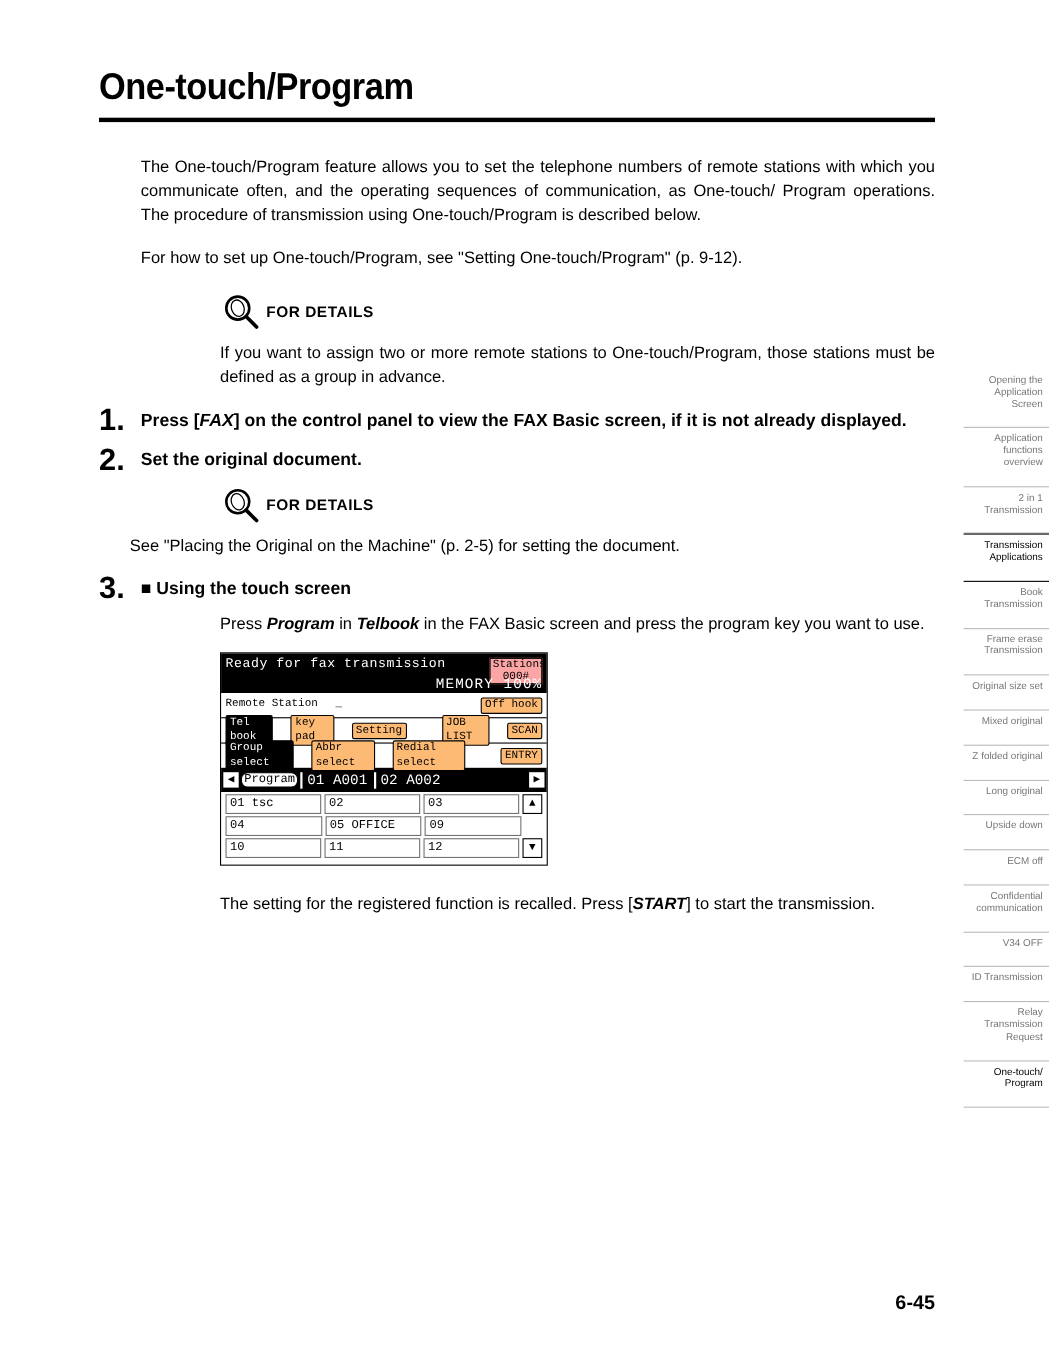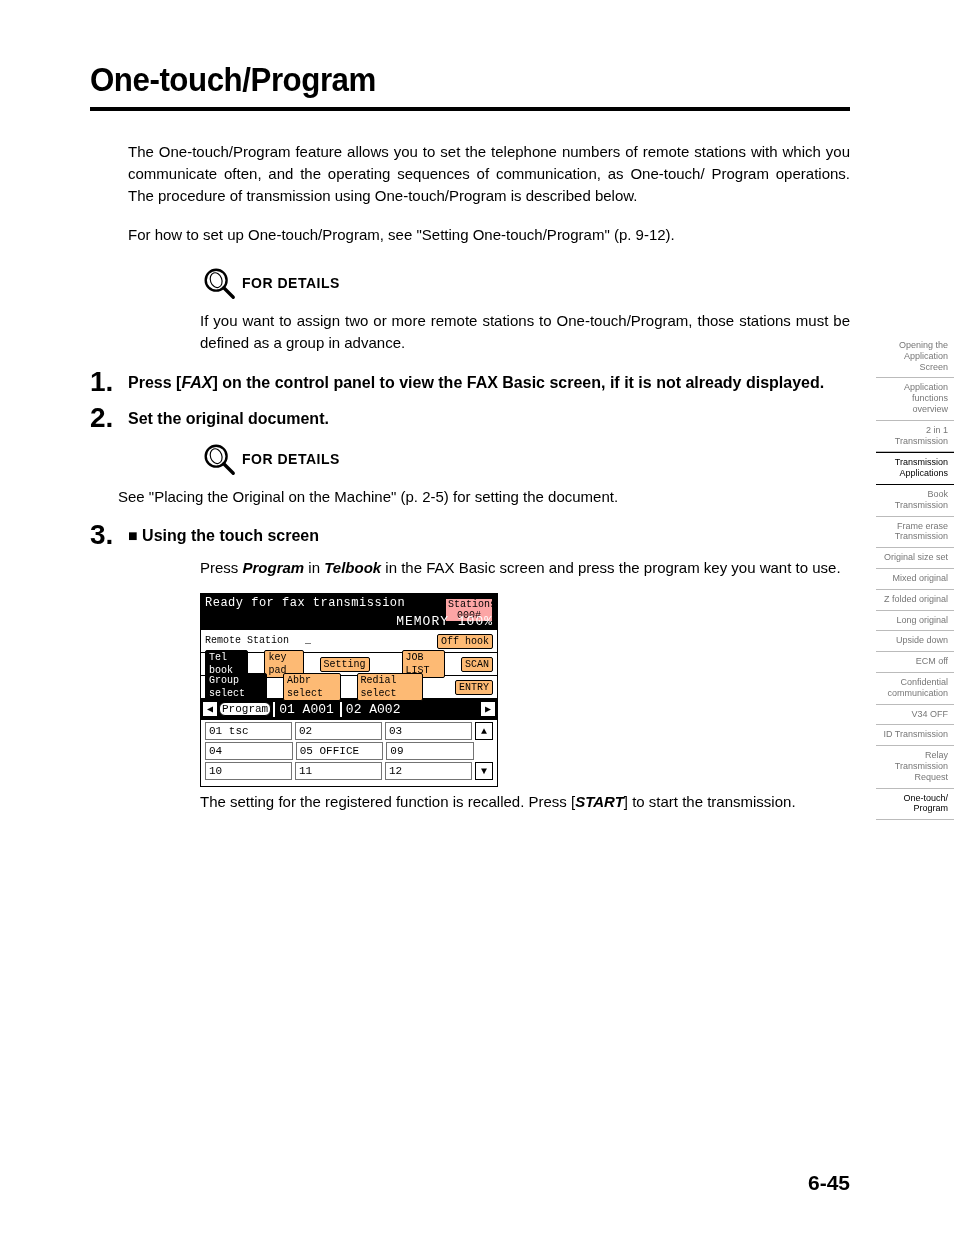--- a/index.html
+++ b/index.html
@@ -86,21 +86,21 @@
     font-size: 14px;
     font-weight: bold;
     letter-spacing: 0.5px;
   }
   .see-text {
     margin: 4px 104px 14px 118px;
     font-size: 15px;
     line-height: 1.45;
   }
   .lcd {
-    margin: 4px 0 4px 200px;
+    margin: 4px 0 24px 200px;
     width: 296px;
     border: 1px solid #000;
     font-family: "Courier New", monospace;
     font-size: 12px;
     background: #fff;
   }
   .lcd-top {
     background: #000;
     color: #fff;
     padding: 2px 4px 0px 4px;
@@ -226,21 +226,21 @@
     right: 0;
     top: 336px;
     width: 78px;
     font-size: 9px;
     text-align: right;
     color: #777;
     line-height: 1.2;
   }
   .sidebar .tab {
     border-bottom: 1px solid #bbb;
-    padding: 4px 6px 5px 2px;
+    padding: 4px 6px 16px 2px;
   }
   .sidebar .tab.active {
     color: #000;
     position: relative;
     border-top: 1px solid #000;
     border-bottom: 1px solid #000;
   }
   .big6 {
     position: absolute;
     right: 2px;
@@ -250,21 +250,21 @@
     color: #ccc;
     z-index: -1;
     font-family: "Arial Black", Arial, sans-serif;
   }
   .sidebar .tab.current { color: #000; }
 
   .page-number {
     position: absolute;
     bottom: 40px;
     right: 104px;
-    font-size: 21px;
+    font-size: 18px;
     font-weight: bold;
   }
   .sq { font-family: Arial, sans-serif; }
 </style>
 </head>
 <body>
 
 <div class="page">
   <h1 class="title">One-touch/Program</h1>
   <hr class="title-rule">

